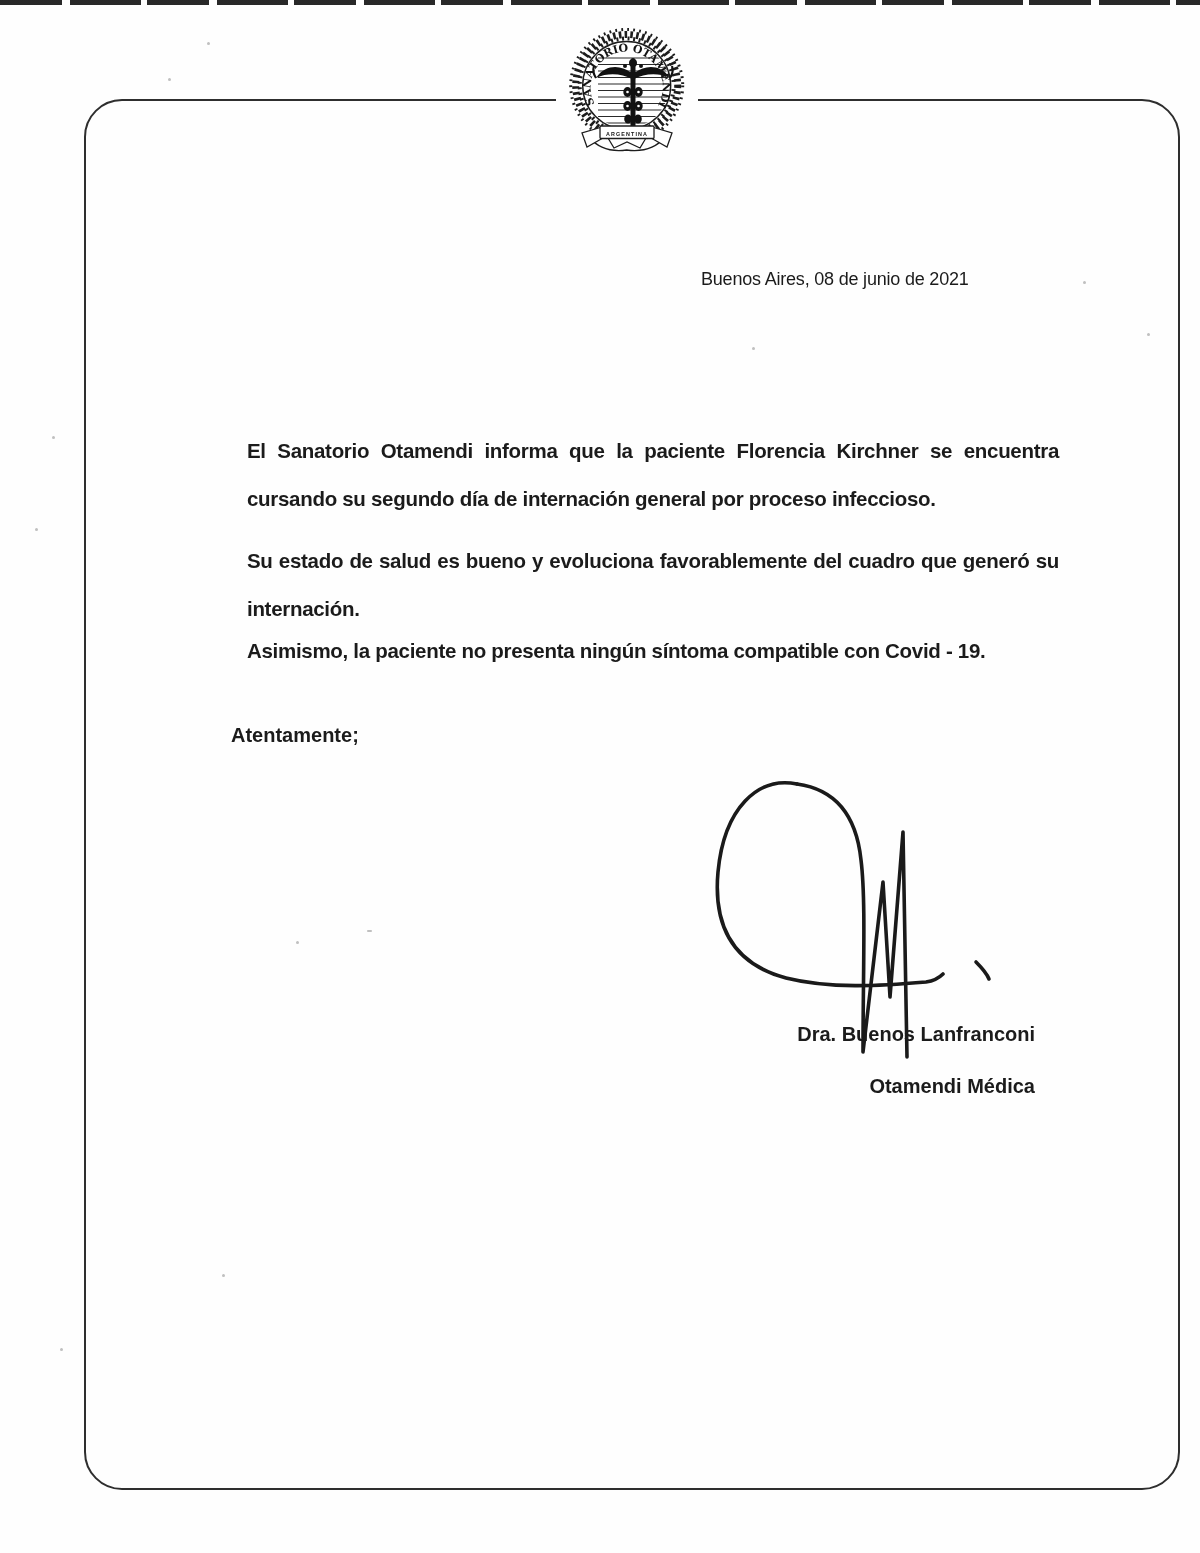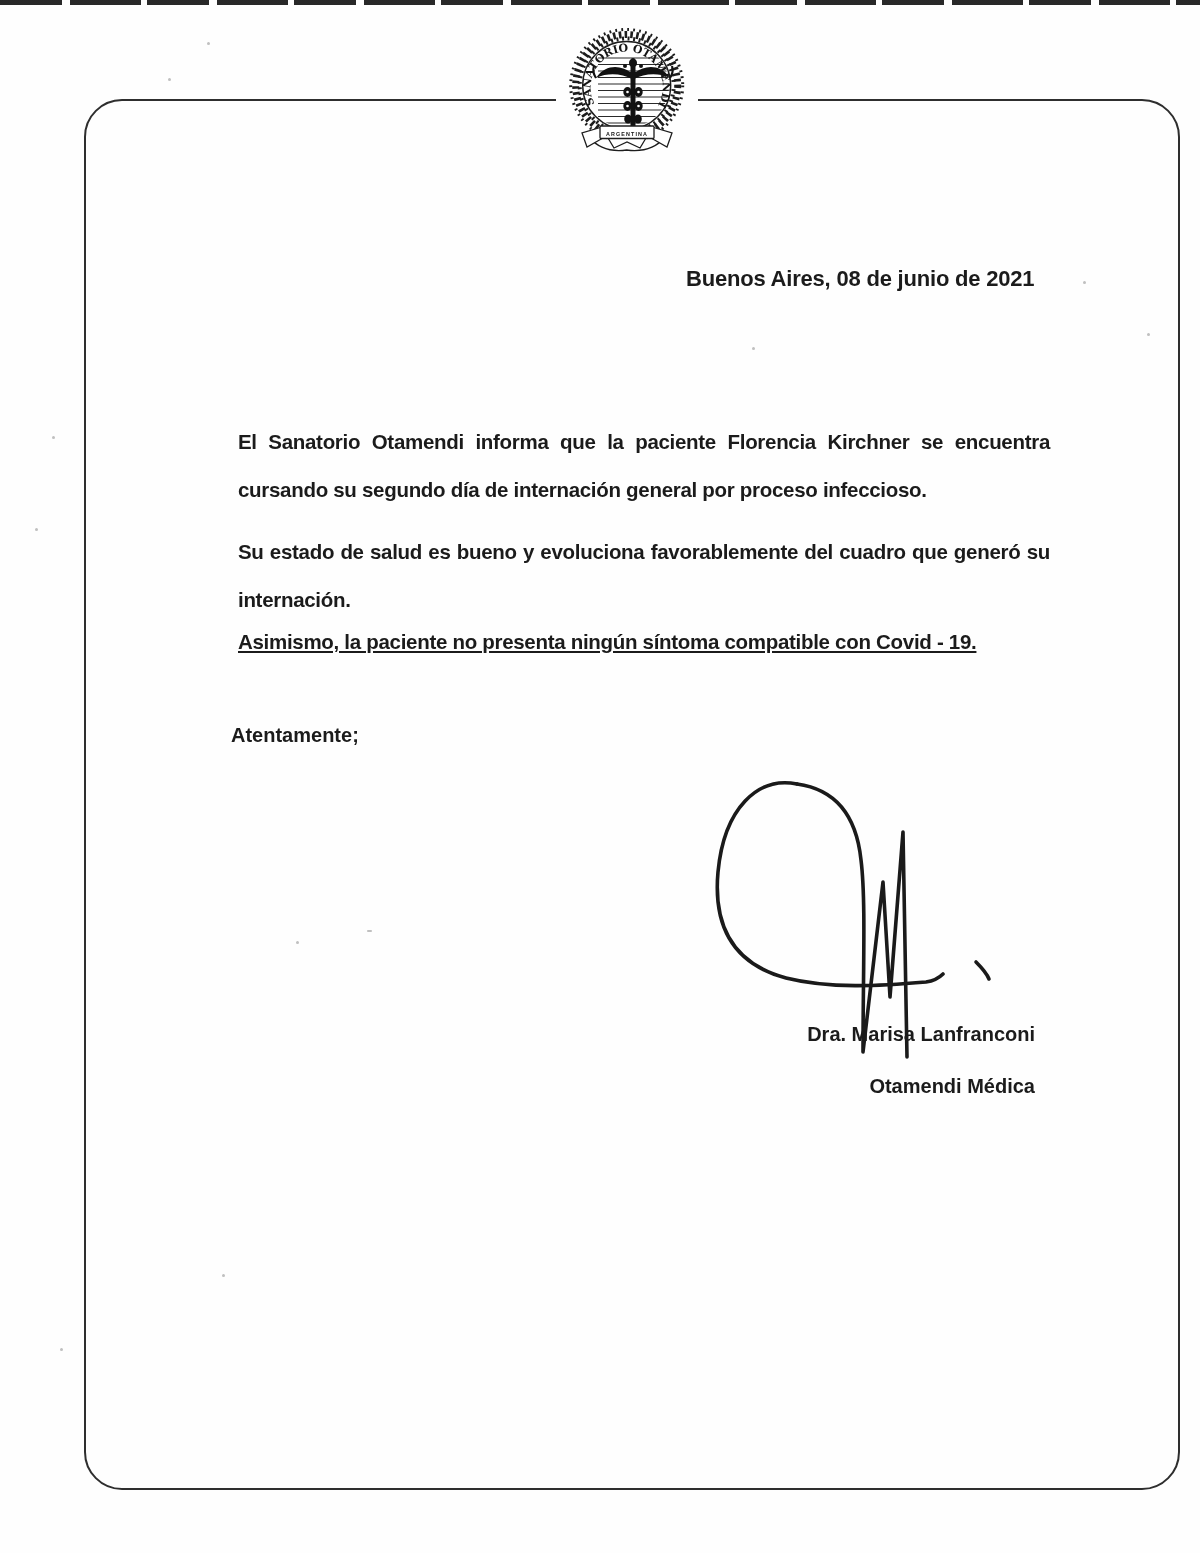--- a/index.html
+++ b/index.html
@@ -37,41 +37,41 @@
     background: transparent;
   }
   .logo-wrap {
     position: absolute;
     left: 556px; top: 16px;
     width: 142px; height: 146px;
     background: #fefefe;
   }
   .dateline {
     position: absolute;
-    left: 686px; top: 264px;
-    font-size: 22px;
-    font-weight: 700;
+    left: 701px; top: 264px;
+    font-size: 18px;
+    font-weight: 400;
     line-height: 30px;
     letter-spacing: -0.2px;
     white-space: nowrap;
   }
   .para {
     position: absolute;
     left: 231px;
     width: 812px;
-    margin: 7px;
+    margin: 16px;
     font-size: 20.5px;
     font-weight: 700;
     letter-spacing: -0.3px;
     line-height: 48px;
     text-align: justify;
   }
   .p1 { top: 411px; }
   .p2 { top: 521px; }
-  .p3 { top: 611px; text-decoration: underline; }
+  .p3 { top: 611px; }
   .closing {
     position: absolute;
     left: 231px; top: 711px;
     font-size: 20px;
     font-weight: 700;
     line-height: 48px;
   }
   .signature-svg {
     position: absolute;
     left: 700px; top: 772px;
@@ -181,21 +181,21 @@
 
   <svg class="signature-svg" viewBox="0 0 300 300">
     <g fill="none" stroke="#1a1a1a" stroke-width="3.6" stroke-linecap="round" stroke-linejoin="round">
       <path d="M 97 12 C 58 4 24 36 18 100 C 13 155 34 192 86 206 C 130 217 180 214 226 210 C 233 209 239 206 243 202"></path>
       <path d="M 97 12 C 133 17 156 40 161 88 C 166 128 163 200 163 280 L 183 110 L 190 225 L 203 60 L 207 285"></path>
       <path d="M 276 190 C 282 196 287 202 289 207"></path>
     </g>
   </svg>
 
   <div class="signer-block">
-    <div>Dra. Marisa Lanfranconi</div>
+    <div>Dra. Buenos Lanfranconi</div>
     <div>Otamendi Médica</div>
   </div>
 
   <div class="speck" style="left:207px; top:42px;"></div>
   <div class="speck" style="left:168px; top:78px;"></div>
   <div class="speck" style="left:1083px; top:281px;"></div>
   <div class="speck" style="left:752px; top:347px;"></div>
   <div class="speck" style="left:296px; top:941px;"></div>
   <div class="speck" style="left:367px; top:930px; width:5px; height:2px; border-radius:1px;"></div>
   <div class="speck" style="left:222px; top:1274px;"></div>

